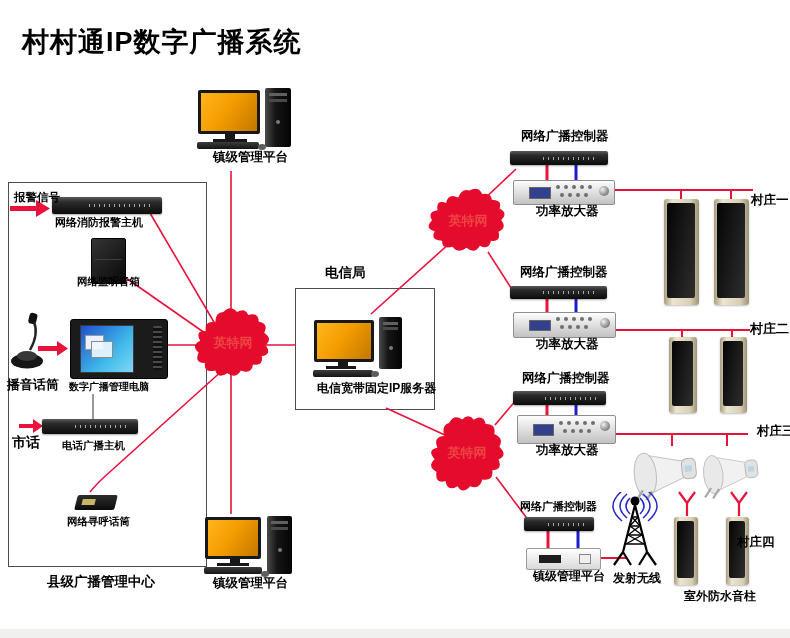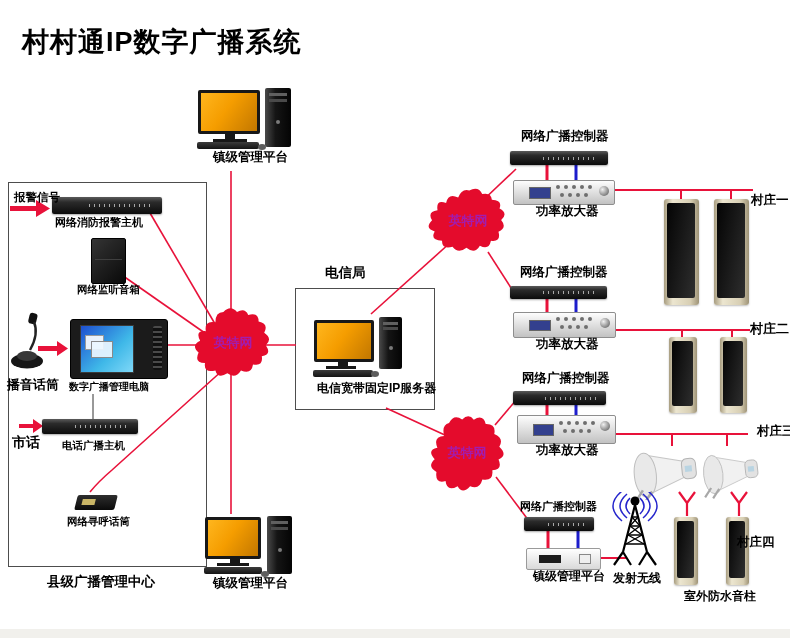--- a/index.html
+++ b/index.html
@@ -31,21 +31,21 @@
   .speakerbox .seam{position:absolute;left:8%;right:8%;top:45%;height:1px;background:#3f3f3f;}
   .mgmtpc{position:absolute;background:#1b1b1b;border:1px solid #000;border-radius:3px;z-index:2;}
   .mgmtpc .scr{position:absolute;left:9px;top:5px;width:52px;height:46px;background:linear-gradient(135deg,#1e4fd0,#3fb8e8 60%,#7fd8f8);border:1px solid #3a3a3a;}
   .mgmtpc .win{position:absolute;left:4px;top:9px;width:17px;height:13px;background:rgba(255,255,255,.9);border:1px solid #9a9a9a;}
   .mgmtpc .win2{position:absolute;left:10px;top:15px;width:20px;height:15px;background:rgba(236,246,255,.92);border:1px solid #8a8a8a;}
   .mgmtpc .vents{position:absolute;right:5px;top:6px;width:9px;height:44px;background:repeating-linear-gradient(180deg,#4a4a4a 0 2px,#101010 2px 5px);border-radius:2px;}
   .pagemic{position:absolute;background:linear-gradient(180deg,#2e2e2e,#0a0a0a);border-radius:2px;transform:skewX(-14deg);z-index:2;}
   .pagemic .lcd{position:absolute;left:6px;top:4px;width:13px;height:6px;background:#c9b566;}
   .cloud{position:absolute;z-index:3;display:flex;align-items:center;justify-content:center;}
   .cloud svg{position:absolute;left:0;top:0;width:100%;height:100%;}
-  .cloud .ctext{position:relative;z-index:4;font-weight:bold;font-size:13px;color:#a21caf;}
+  .cloud .ctext{position:relative;z-index:4;font-weight:bold;font-size:13px;color:#ef4444;}
   .devsvg{position:absolute;z-index:2;}
   .bstrip{position:absolute;left:0;top:629px;width:790px;height:9px;background:#f1f0ec;z-index:0;}
 </style>
 </head>
 <body>
 
 <div id="canvas">
 
   <svg id="wires" width="790" height="638" viewBox="0 0 790 638">
     <g stroke="#e8123a" stroke-width="1.6" fill="none">
@@ -107,21 +107,21 @@
   <div class="lbl" style="left:14px;top:191px;font-size:11.5px;">报警信号</div>
 
   <div class="rackdark" style="left:52px;top:197px;width:110px;height:17px;">
     <div class="lights"></div>
   </div>
   <div class="lbl" style="left:55px;top:216px;font-size:11px;">网络消防报警主机</div>
 
   <div class="speakerbox" style="left:91px;top:238px;width:33px;height:44px;">
     <div class="seam"></div>
   </div>
-  <div class="lbl" style="left:77px;top:284px;font-size:10.5px;">网络监听音箱</div>
+  <div class="lbl" style="left:77px;top:276px;font-size:10.5px;">网络监听音箱</div>
 
   <svg class="devsvg" style="left:6px;top:312px;" width="42" height="58" viewBox="0 0 42 58">
     <rect x="23" y="1" width="8" height="11" rx="3" fill="#111" transform="rotate(14 27 6)"></rect>
     <path d="M28,10 Q33,22 24,38" stroke="#222" stroke-width="2.4" fill="none"></path>
     <ellipse cx="21" cy="49" rx="16" ry="7.5" fill="#161616"></ellipse>
     <ellipse cx="21" cy="44" rx="10" ry="5" fill="#383838"></ellipse>
   </svg>
   <div class="lbl" style="left:7px;top:378px;font-size:13px;">播音话筒</div>
 
   <div class="mgmtpc" style="left:70px;top:319px;width:96px;height:58px;">

